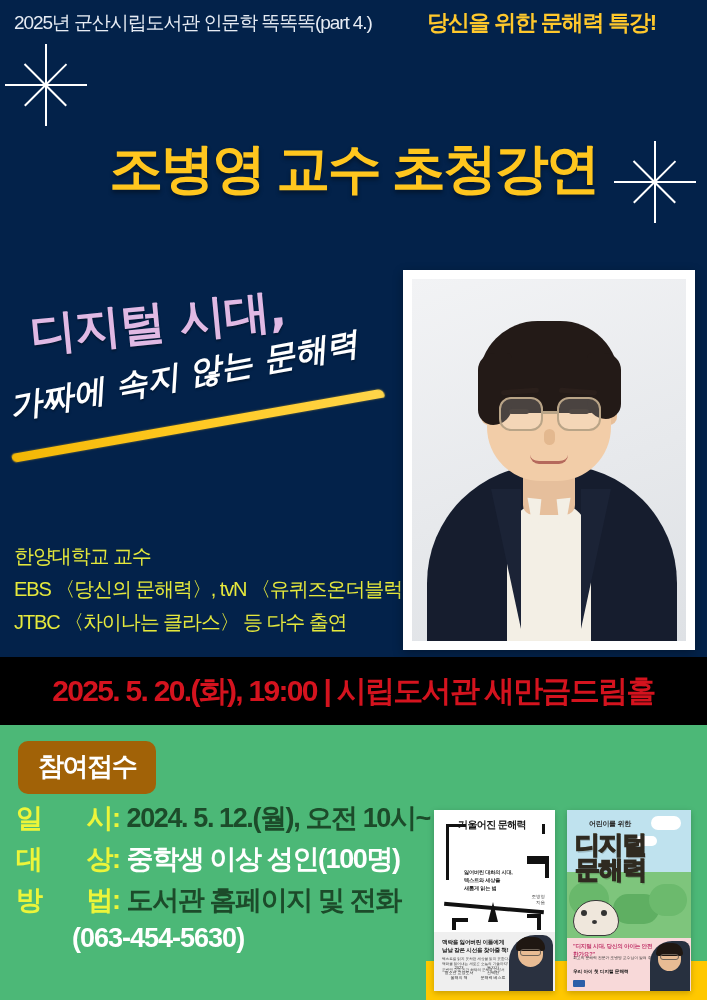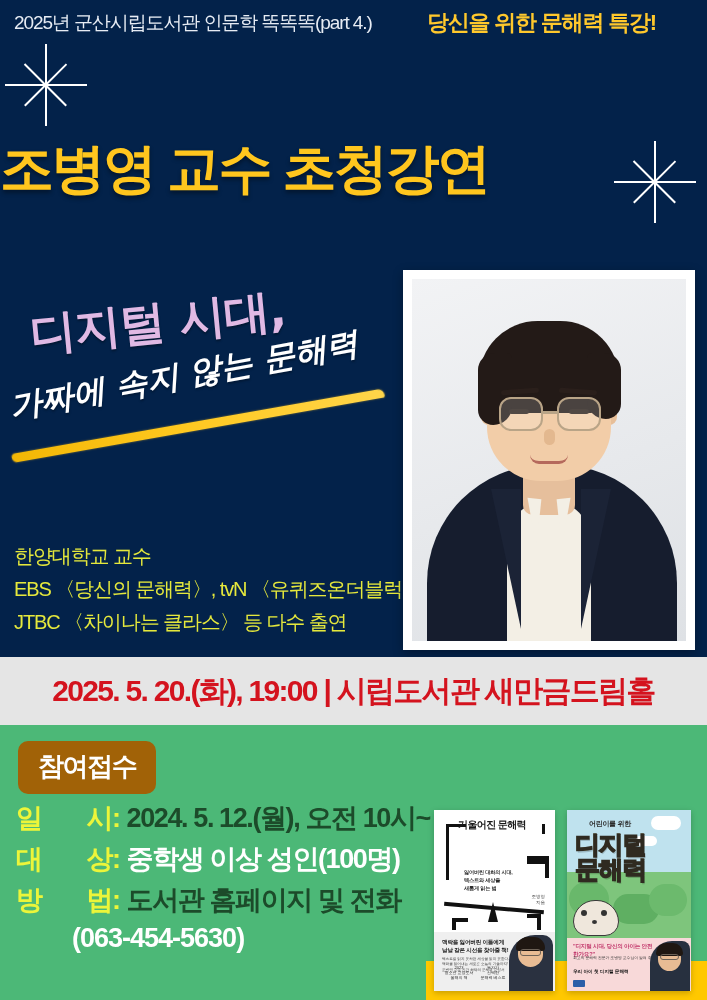--- a/index.html
+++ b/index.html
@@ -42,21 +42,21 @@
   #star-a{left:5px;top:44px;width:82px;height:82px;}
   #star-b{left:614px;top:141px;width:82px;height:82px;}
 
   
   .title-sub{
     position:absolute;left:0;right:0;top:77px;text-align:center;
     color:#FFFFFF;font-size:35px;font-weight:700;letter-spacing:-1.8px;
     text-shadow:0 2px 3px rgba(0,0,0,.35);
   }
   .title-main{
-    position:absolute;left:0;right:0;top:133px;text-align:left;
+    position:absolute;left:0;right:0;top:133px;text-align:center;
     color:#FFC61E;font-size:54px;font-weight:700;letter-spacing:-2.5px;
     text-shadow:0 3px 4px rgba(0,0,0,.38);
   }
 
   
   .script-wrap{position:absolute;left:0;top:300px;width:400px;height:170px;}
   .script-line1{
     position:absolute;left:30px;top:4px;
     color:#E0B9E4;font-size:46px;font-weight:700;letter-spacing:-1px;
     transform:rotate(-5.5deg);transform-origin:left center;
@@ -168,21 +168,21 @@
   .p-browL{position:absolute;left:50%;top:110px;margin-left:-48px;width:38px;height:5px;background:#2A1F1B;border-radius:3px;transform:rotate(-4deg);}
   .p-browR{position:absolute;left:50%;top:110px;margin-left:10px;width:38px;height:5px;background:#2A1F1B;border-radius:3px;transform:rotate(4deg);}
   .p-eyeL{position:absolute;left:50%;top:130px;margin-left:-40px;width:20px;height:5px;background:#2B211C;border-radius:3px;}
   .p-eyeR{position:absolute;left:50%;top:130px;margin-left:20px;width:20px;height:5px;background:#2B211C;border-radius:3px;}
   .p-nose{position:absolute;left:50%;top:150px;margin-left:-5px;width:11px;height:16px;background:#E3B88F;border-radius:6px;}
   .p-mouth{position:absolute;left:50%;top:176px;margin-left:-19px;width:38px;height:9px;border-bottom:3.5px solid #B5695C;border-radius:0 0 22px 22px;}
 
   
   .date-bar{
     position:absolute;left:0;top:657px;width:707px;height:68px;
-    background:#e5e5e5;display:flex;align-items:center;justify-content:center;
+    background:#000000;display:flex;align-items:center;justify-content:center;
   }
   .date-bar span{
     color:#D4131E;font-size:30px;font-weight:700;letter-spacing:-1.7px;
     white-space:nowrap;
   }
 
   
   .green{
     position:absolute;left:0;top:725px;width:707px;height:275px;
     background:#4CB877;

